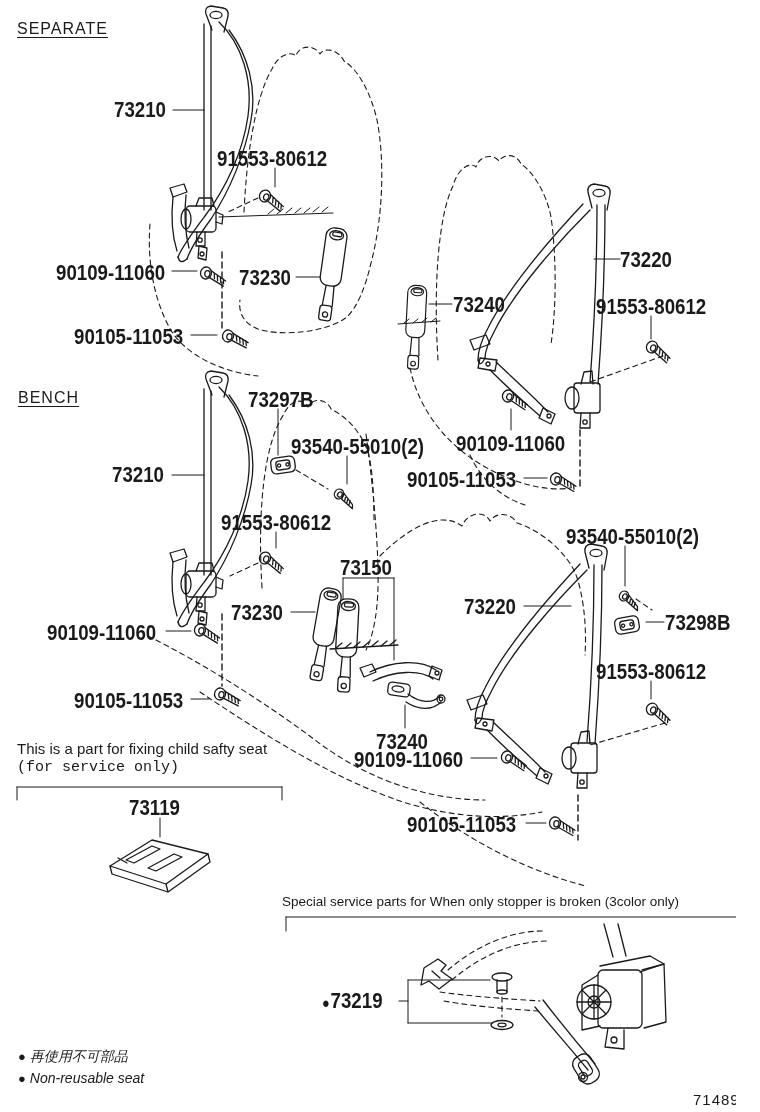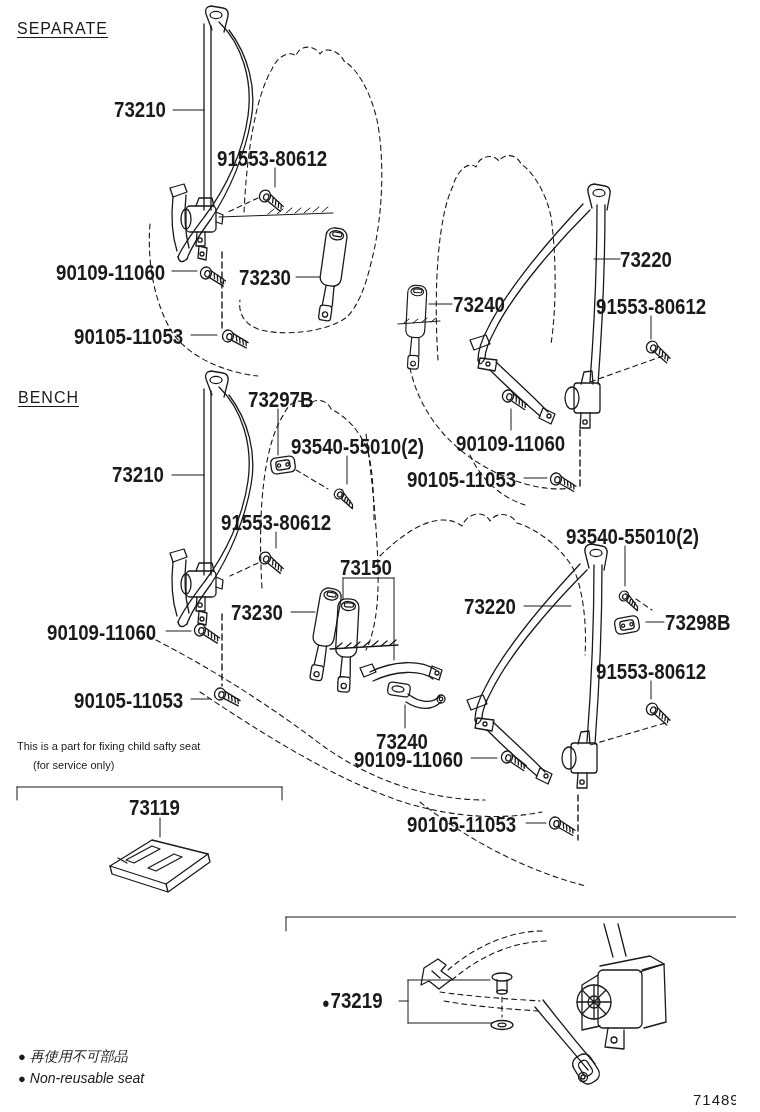--- a/index.html
+++ b/index.html
@@ -6,21 +6,21 @@
   #page{position:relative;width:736px;height:1112px;background:#ffffff;overflow:hidden;
         font-family:"Liberation Sans",sans-serif;color:#1a1a1a;}
   #art{position:absolute;left:0;top:0;}
   #art *{stroke:#1a1a1a;fill:none;stroke-width:1.3;stroke-linecap:round;stroke-linejoin:round;}
   #art .dash{stroke-dasharray:5 4;stroke-width:1.1;}
   #art .ddash{stroke-dasharray:6 4;stroke-width:1.4;}
   #art .thin{stroke-width:1;}
   .lbl{position:absolute;white-space:nowrap;}
   .plabel{font-weight:bold;font-size:22px;letter-spacing:0px;transform:scaleX(0.85);transform-origin:0 0;}
   .sec{font-size:16px;letter-spacing:1px;text-decoration:underline;text-underline-offset:3px;}
-  .note{font-size:11px;}
+  .note{font-size:15px;}
   .snote{font-size:13.5px;}
   .foot{font-size:14px;font-style:italic;}
   .code{font-size:15px;letter-spacing:1px;margin-top:8px;}
   .bullet{font-size:13px;margin-right:4px;}
   .bigbullet{font-size:15px;margin-right:1px;}
 </style>
 </head>
 <body>
 
 <div id="page">
@@ -230,22 +230,23 @@
 <div class="lbl plabel" style="left:74px;top:688px;">90105-11053</div>
 <div class="lbl plabel" style="left:464px;top:594px;">73220</div>
 <div class="lbl plabel" style="left:566px;top:524px;">93540-55010(2)</div>
 <div class="lbl plabel" style="left:665px;top:610px;">73298B</div>
 <div class="lbl plabel" style="left:596px;top:659px;">91553-80612</div>
 <div class="lbl plabel" style="left:376px;top:729px;">73240</div>
 <div class="lbl plabel" style="left:354px;top:747px;">90109-11060</div>
 <div class="lbl plabel" style="left:407px;top:812px;">90105-11053</div>
 
 <div class="lbl note" style="left:17px;top:740px;">This is a part for fixing child safty seat</div>
-<div class="lbl note" style="left:33px;top:759px;">(for service only)</div>
+<div class="lbl note" style="left:17px;top:759px;font-family:Liberation Mono, monospace;">(for service only)</div>
 <div class="lbl plabel" style="left:129px;top:795px;">73119</div>
 
+<div class="lbl snote" style="left:282px;top:894px;">Special service parts for When only stopper is broken (3color only)</div>
 <div class="lbl plabel" style="left:322px;top:988px;"><span class="bigbullet">●</span><span>73219</span></div>
 
 <div class="lbl foot" style="left:18px;top:1048px;"><span class="bullet">●</span><span>再使用不可部品</span></div>
 <div class="lbl foot" style="left:18px;top:1070px;"><span class="bullet">●</span><span>Non-reusable seat</span></div>
 <div class="lbl code" style="left:693px;top:1083px;">714895E</div>
 
 </div>
 
 </body></html>

